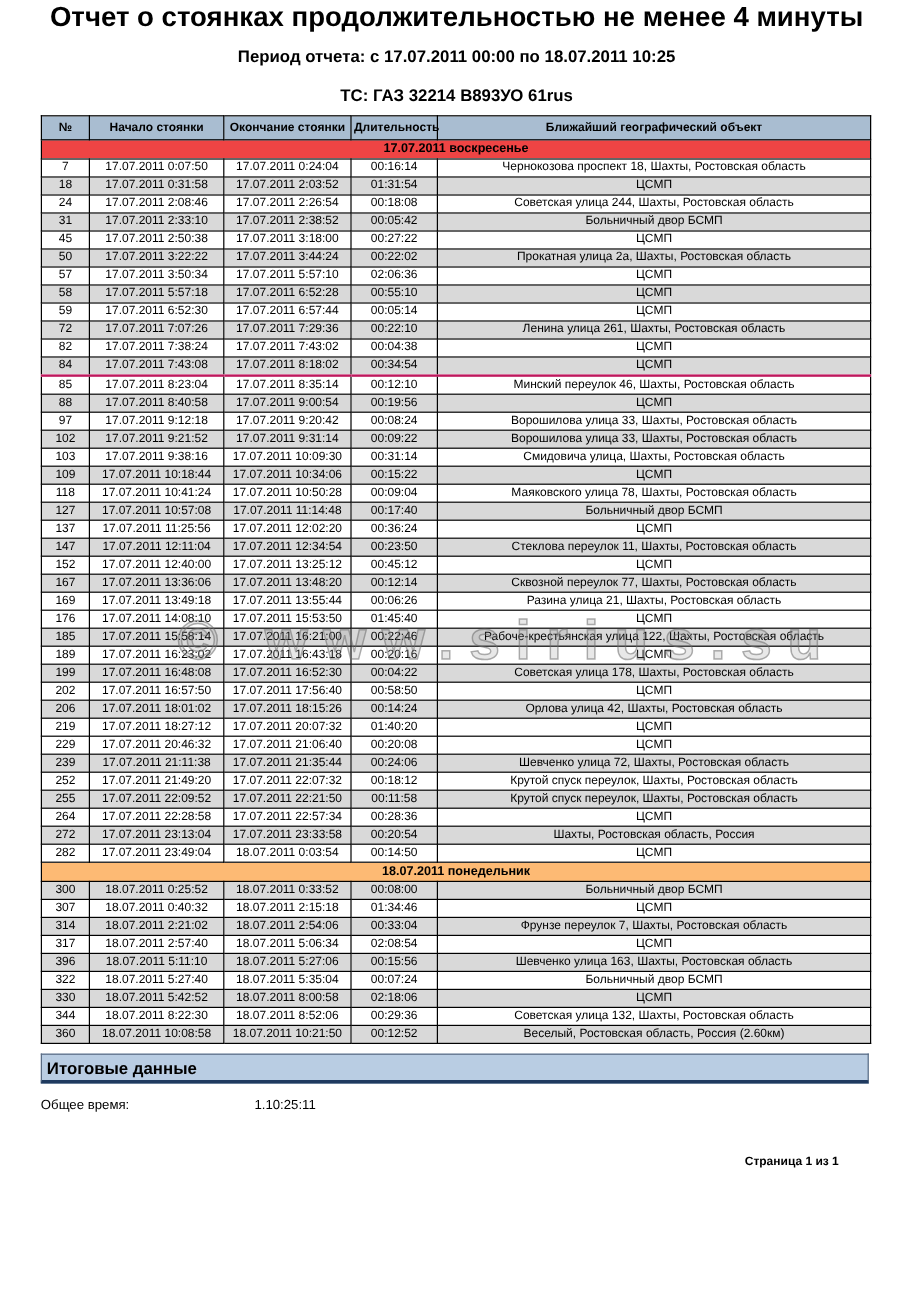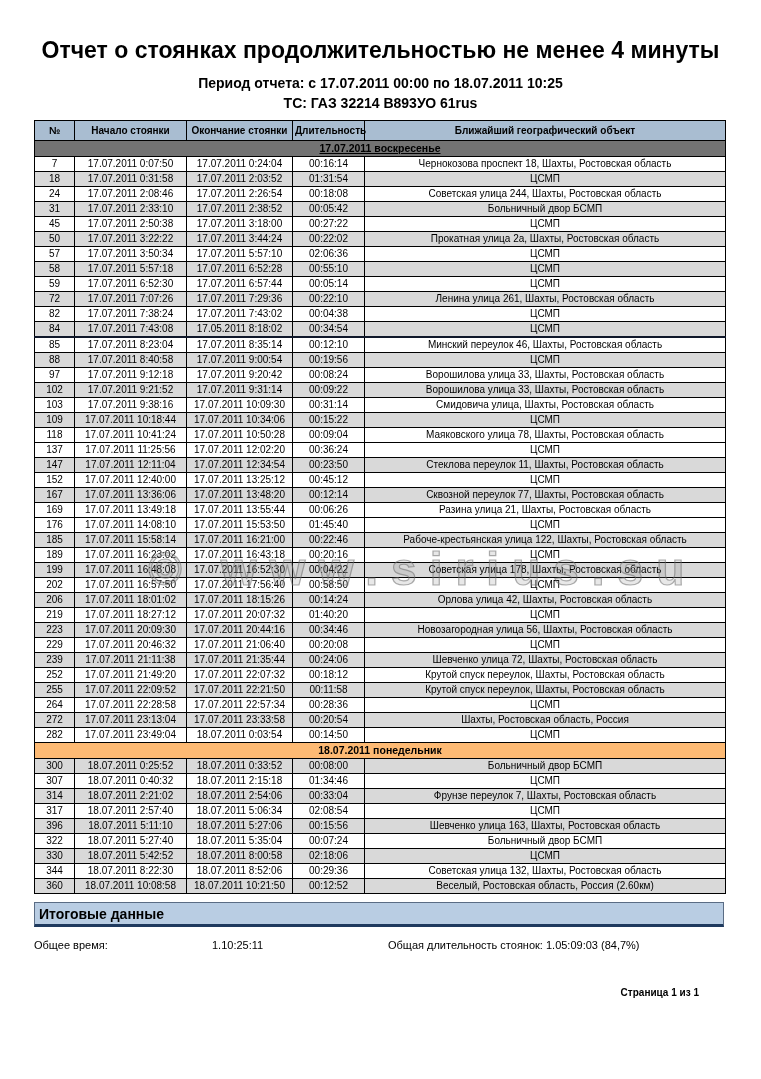--- a/index.html
+++ b/index.html
@@ -2,40 +2,40 @@
 <html lang="ru" style="--header-bg: #a9bdd1; --row-alt-bg: #d9d9d9; --sunday-bg: #f5926e; --monday-bg: #9dbc5b; --summary-bg: #b9cde3; --summary-border: #1f3a5f;"><head>
 <meta charset="utf-8">
 <style>
   html,body{margin:0;padding:0;background:#fff;}
   body{
     width:761px;height:1079px;overflow:hidden;position:relative;
     font-family:"Liberation Sans","DejaVu Sans",sans-serif;color:#000;
   }
   .page{padding:0 34px;position:relative;}
   .report-title{
-    margin-top:36px;font-size:23px;font-weight:bold;text-align:center;line-height:28px;
+    font-size:23px;font-weight:bold;text-align:center;line-height:28px;
   }
   .report-period{margin-top:11px;font-size:14px;font-weight:bold;text-align:center;}
-  .report-vehicle{margin-top:4px;font-size:14px;font-weight:bold;text-align:center;}
+  .report-vehicle{margin-top:16px;font-size:14px;font-weight:bold;text-align:center;}
   table.stops{
     width:692px;border-collapse:collapse;margin-top:9px;table-layout:fixed;
   }
   table.stops th{
     background:var(--header-bg,#a9bdd1);
     border:1px solid #000;font-size:10px;font-weight:bold;padding:4px 2px;
   }
   table.stops td{
     border:1px solid #000;font-size:10px;line-height:10px;padding:2px 2px;
     text-align:center;vertical-align:middle;overflow:hidden;white-space:nowrap;
   }
   table.stops tr.alt td{background:var(--row-alt-bg,#d9d9d9);}
   table.stops tr.section-row td{
     font-weight:bold;font-size:10.5px;line-height:11px;padding:2px;
   }
-  table.stops tr.sep td{border-top:2px solid #0f172a;}
+  table.stops tr.sep td{border-top:2px solid #be185d;}
   col.c-num{width:40px;}
   col.c-start{width:112px;}
   col.c-end{width:106px;}
   col.c-dur{width:72px;}
   .watermark{
     position:absolute;top:506px;left:148px;z-index:5;pointer-events:none;
     font-size:46px;font-weight:bold;letter-spacing:13px;white-space:nowrap;
     color:rgba(128,128,128,0.18);
     text-align:right;
     -webkit-text-stroke:1.2px rgba(110,110,110,0.55);
@@ -76,21 +76,21 @@
       <tr>
         <th>№</th>
         <th>Начало стоянки</th>
         <th>Окончание стоянки</th>
         <th>Длительность</th>
         <th>Ближайший географический объект</th>
       </tr>
     </thead>
     <tbody>
         <tr class="section-row">
-          <td colspan="5" style="background: #737373; text-decoration: underline;">17.07.2011 воскресенье</td>
+          <td colspan="5" style="background: #ef4444;">17.07.2011 воскресенье</td>
         </tr>
         <tr>
           <td>7</td>
           <td>17.07.2011 0:07:50</td>
           <td>17.07.2011 0:24:04</td>
           <td>00:16:14</td>
           <td>Чернокозова проспект 18, Шахты, Ростовская область</td>
         </tr>
         <tr class="alt">
           <td>18</td>
@@ -158,21 +158,21 @@
         <tr>
           <td>82</td>
           <td>17.07.2011 7:38:24</td>
           <td>17.07.2011 7:43:02</td>
           <td>00:04:38</td>
           <td>ЦСМП</td>
         </tr>
         <tr class="alt">
           <td>84</td>
           <td>17.07.2011 7:43:08</td>
-          <td>17.05.2011 8:18:02</td>
+          <td>17.07.2011 8:18:02</td>
           <td>00:34:54</td>
           <td>ЦСМП</td>
         </tr>
         <tr class="sep">
           <td>85</td>
           <td>17.07.2011 8:23:04</td>
           <td>17.07.2011 8:35:14</td>
           <td>00:12:10</td>
           <td>Минский переулок 46, Шахты, Ростовская область</td>
         </tr>
@@ -211,20 +211,27 @@
           <td>00:15:22</td>
           <td>ЦСМП</td>
         </tr>
         <tr>
           <td>118</td>
           <td>17.07.2011 10:41:24</td>
           <td>17.07.2011 10:50:28</td>
           <td>00:09:04</td>
           <td>Маяковского улица 78, Шахты, Ростовская область</td>
         </tr>
+        <tr class="alt">
+          <td>127</td>
+          <td>17.07.2011 10:57:08</td>
+          <td>17.07.2011 11:14:48</td>
+          <td>00:17:40</td>
+          <td>Больничный двор БСМП</td>
+        </tr>
         <tr>
           <td>137</td>
           <td>17.07.2011 11:25:56</td>
           <td>17.07.2011 12:02:20</td>
           <td>00:36:24</td>
           <td>ЦСМП</td>
         </tr>
         <tr class="alt">
           <td>147</td>
           <td>17.07.2011 12:11:04</td>
@@ -295,27 +302,20 @@
           <td>00:14:24</td>
           <td>Орлова улица 42, Шахты, Ростовская область</td>
         </tr>
         <tr>
           <td>219</td>
           <td>17.07.2011 18:27:12</td>
           <td>17.07.2011 20:07:32</td>
           <td>01:40:20</td>
           <td>ЦСМП</td>
         </tr>
-        <tr class="alt">
-          <td>223</td>
-          <td>17.07.2011 20:09:30</td>
-          <td>17.07.2011 20:44:16</td>
-          <td>00:34:46</td>
-          <td>Новозагородная улица 56, Шахты, Ростовская область</td>
-        </tr>
         <tr>
           <td>229</td>
           <td>17.07.2011 20:46:32</td>
           <td>17.07.2011 21:06:40</td>
           <td>00:20:08</td>
           <td>ЦСМП</td>
         </tr>
         <tr class="alt">
           <td>239</td>
           <td>17.07.2011 21:11:38</td>
@@ -427,18 +427,17 @@
       </tbody>
   </table>
 
   <div class="watermark">© www.sirius.su</div>
 
   <div class="summary-bar">Итоговые данные</div>
 
   <div class="totals">
     <span class="t-label">Общее время:</span>
     <span class="t-value">1.10:25:11</span>
-    <span class="t-stops">Общая длительность стоянок: 1.05:09:03 (84,7%)</span>
   </div>
 
   <div class="page-footer">Страница 1 из 1</div>
 
 </div>
 
 </body></html>

